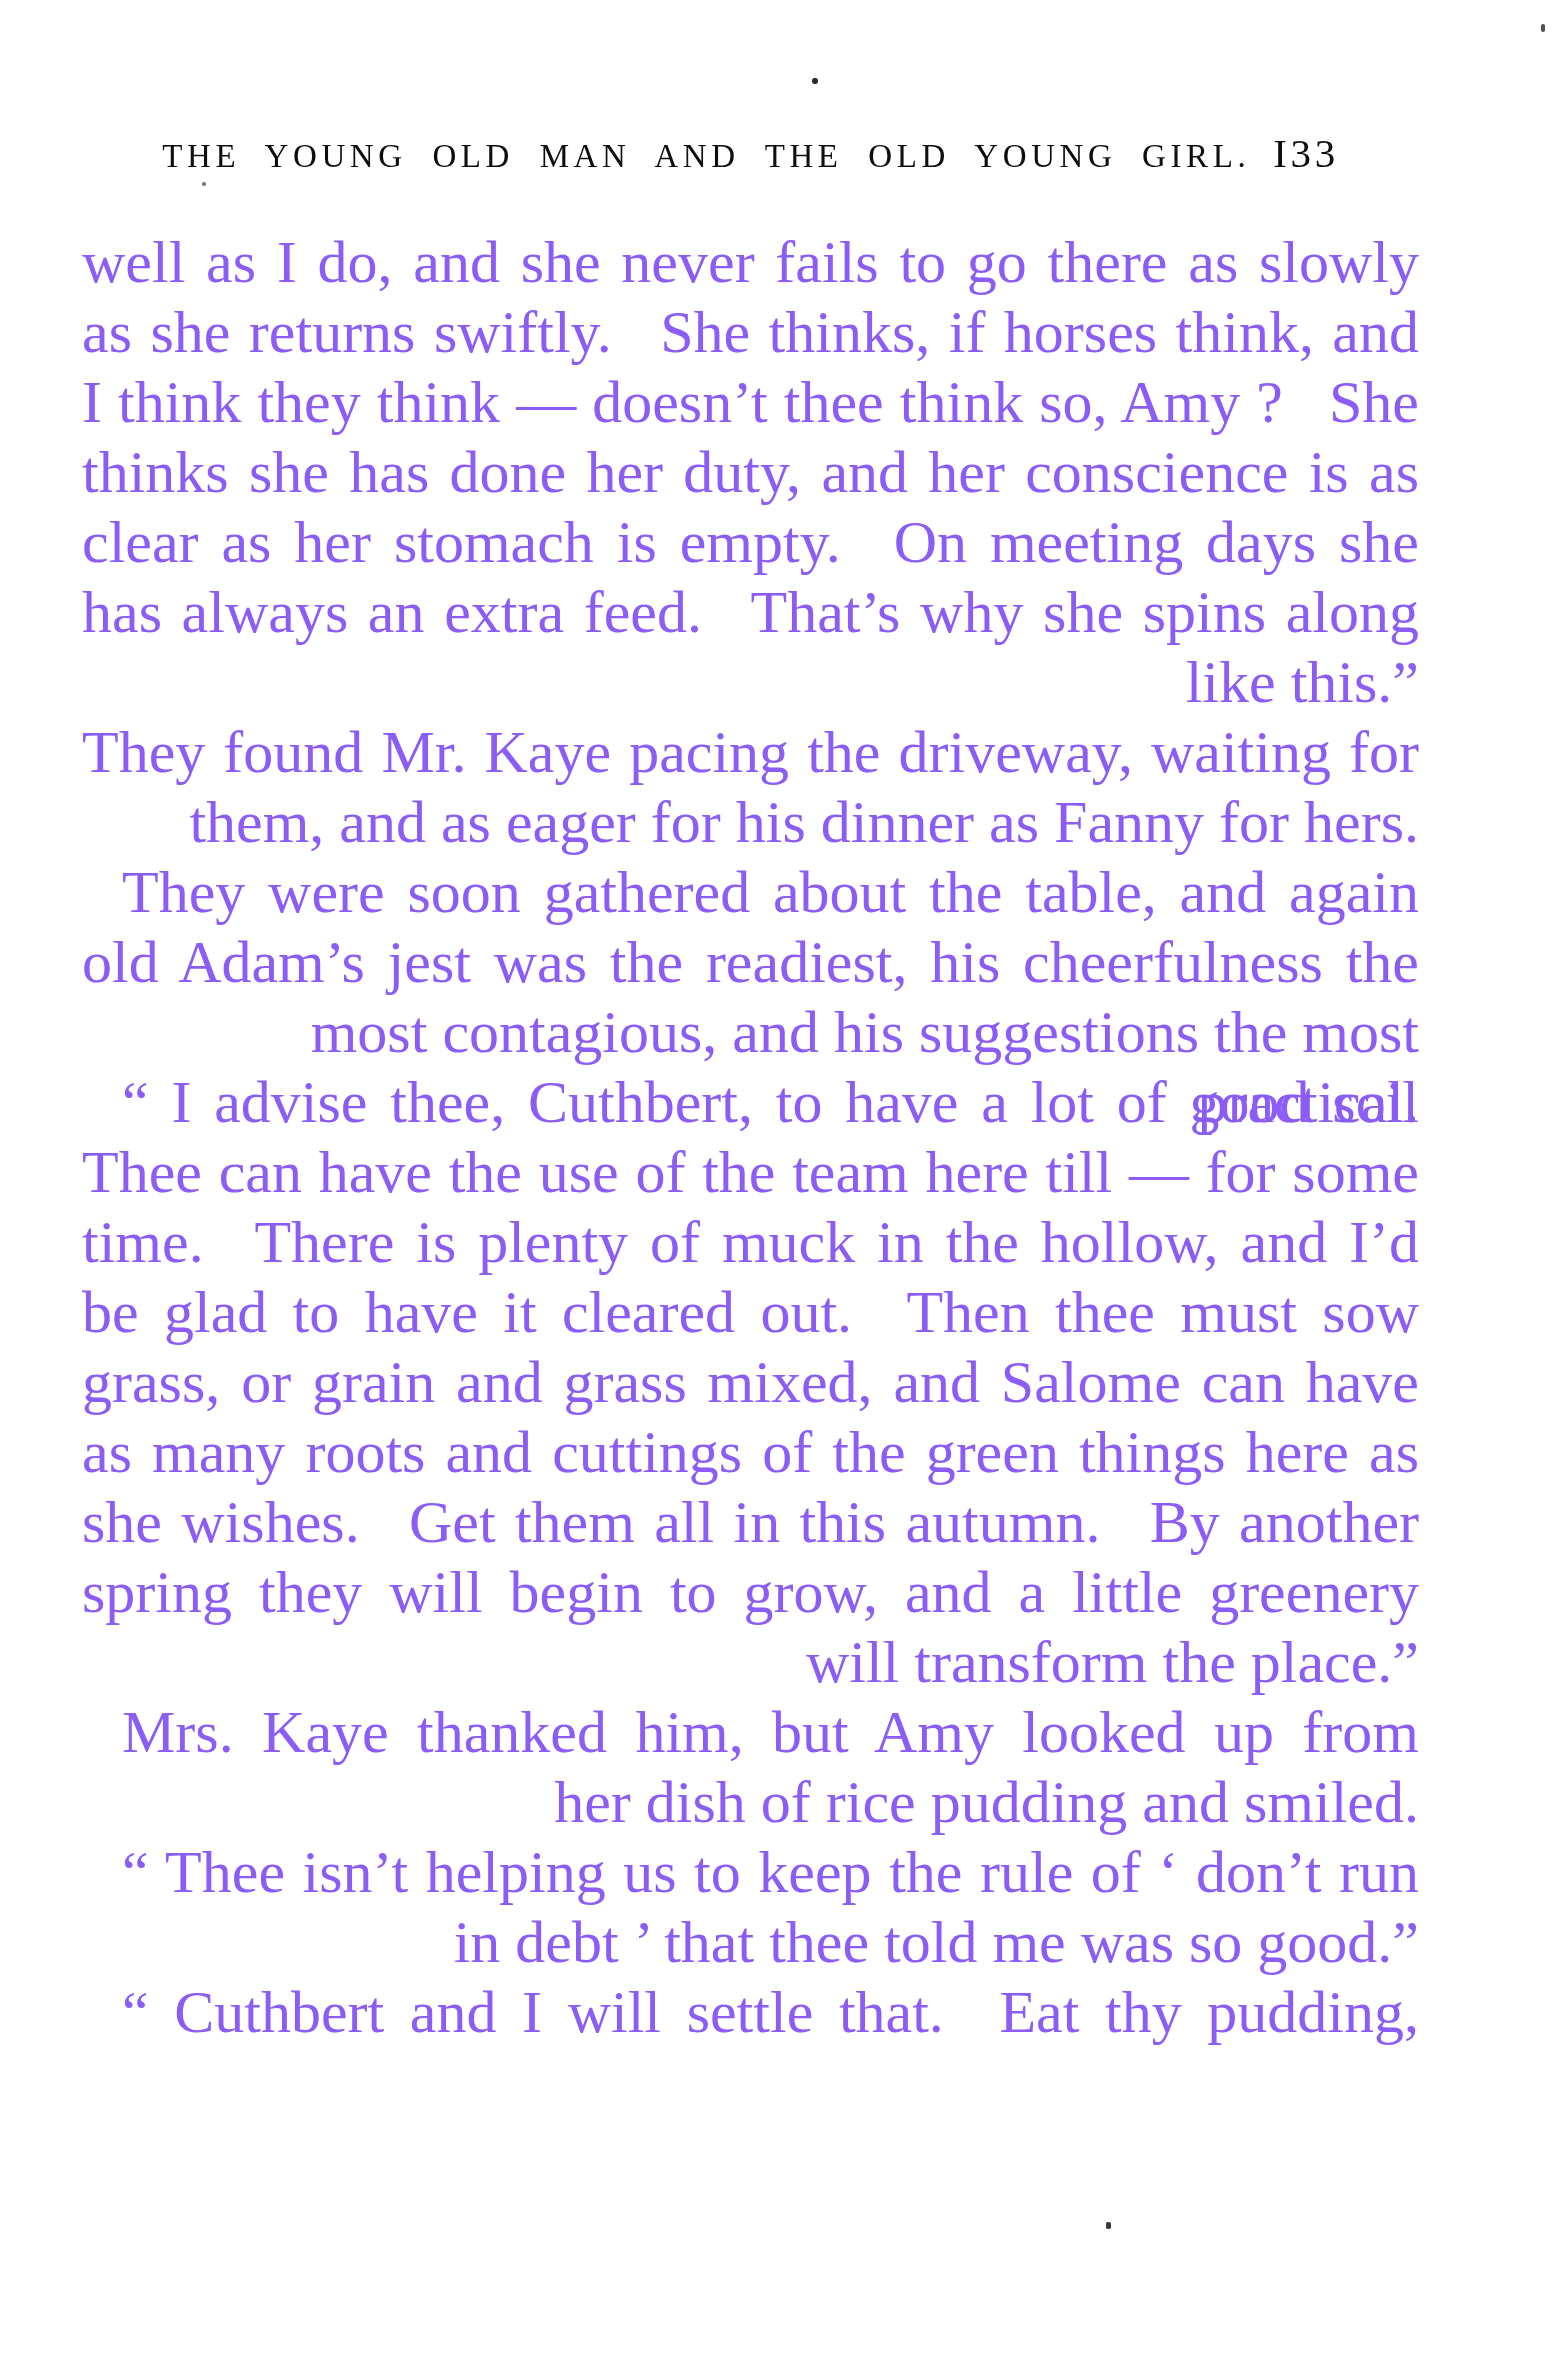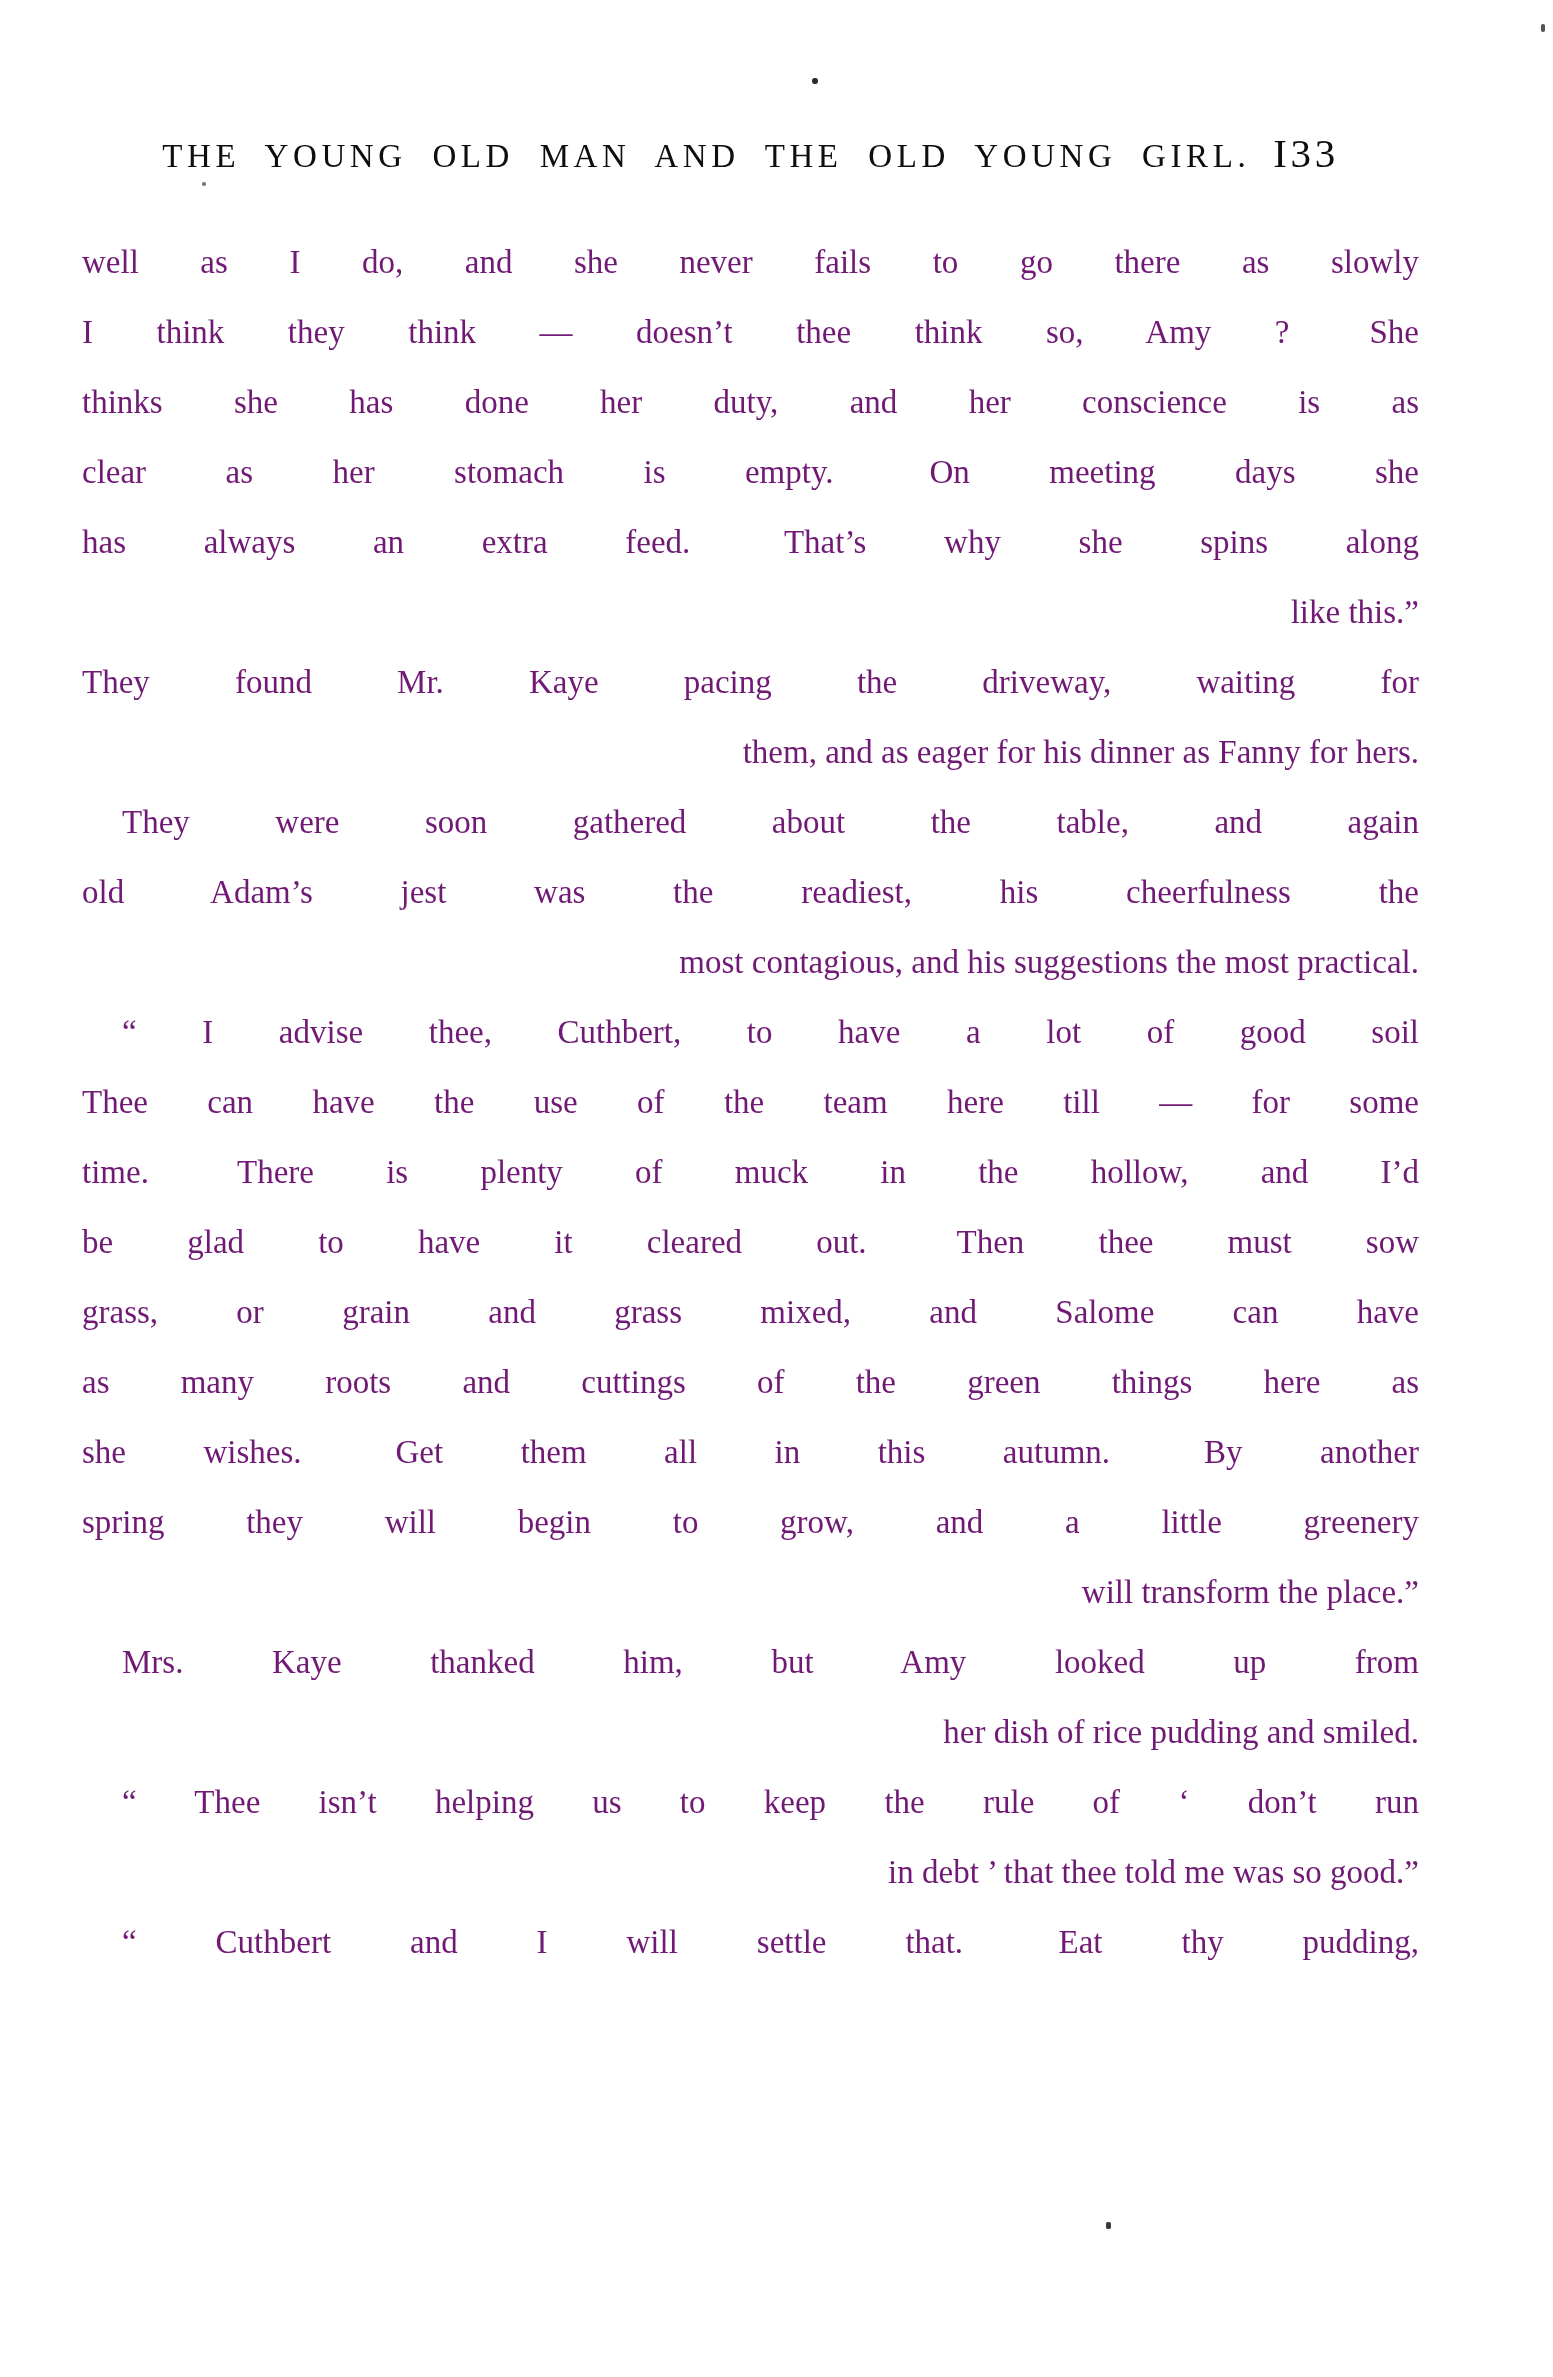--- a/index.html
+++ b/index.html
@@ -35,22 +35,22 @@
     color: #0e0e0e;
   }
   .running-head .folio {
     font-size: 41px;
     letter-spacing: 3.6px;
     word-spacing: 0;
     font-family: Liberation Serif, serif;
   }
   .body-text {
     margin-top: 53px;
-    font-size: 33px;
-    color: #701a75;
+    font-size: 60px;
+    color: #8b5cf6;
   }
   .line {
     line-height: 70px;
     height: 70px;
     text-align: right;
     white-space: normal;
   }
   .line.just {
     text-align: justify;
     text-align-last: justify;
@@ -82,20 +82,21 @@
   <div class="text-block">
 
     <header class="running-head">
       <span>THE YOUNG OLD MAN AND THE OLD YOUNG GIRL.</span>
       <span class="folio">I33</span>
     </header>
 
     <div class="body-text" id="body-text">
 
     <div class="line just">well as I do, and she never fails to go there as slowly</div>
+        <div class="line just">as she returns swiftly.  She thinks, if horses think, and</div>
         <div class="line just">I think they think — doesn’t thee think so, Amy ?  She</div>
         <div class="line just">thinks she has done her duty, and her conscience is as</div>
         <div class="line just">clear as her stomach is empty.  On meeting days she</div>
         <div class="line just">has always an extra feed.  That’s why she spins along</div>
         <div class="line">like this.”</div>
         <div class="line just">They found Mr. Kaye pacing the driveway, waiting for</div>
         <div class="line">them, and as eager for his dinner as Fanny for hers.</div>
         <div class="line just indent">They were soon gathered about the table, and again</div>
         <div class="line just">old Adam’s jest was the readiest, his cheerfulness the</div>
         <div class="line">most contagious, and his suggestions the most practical.</div>

